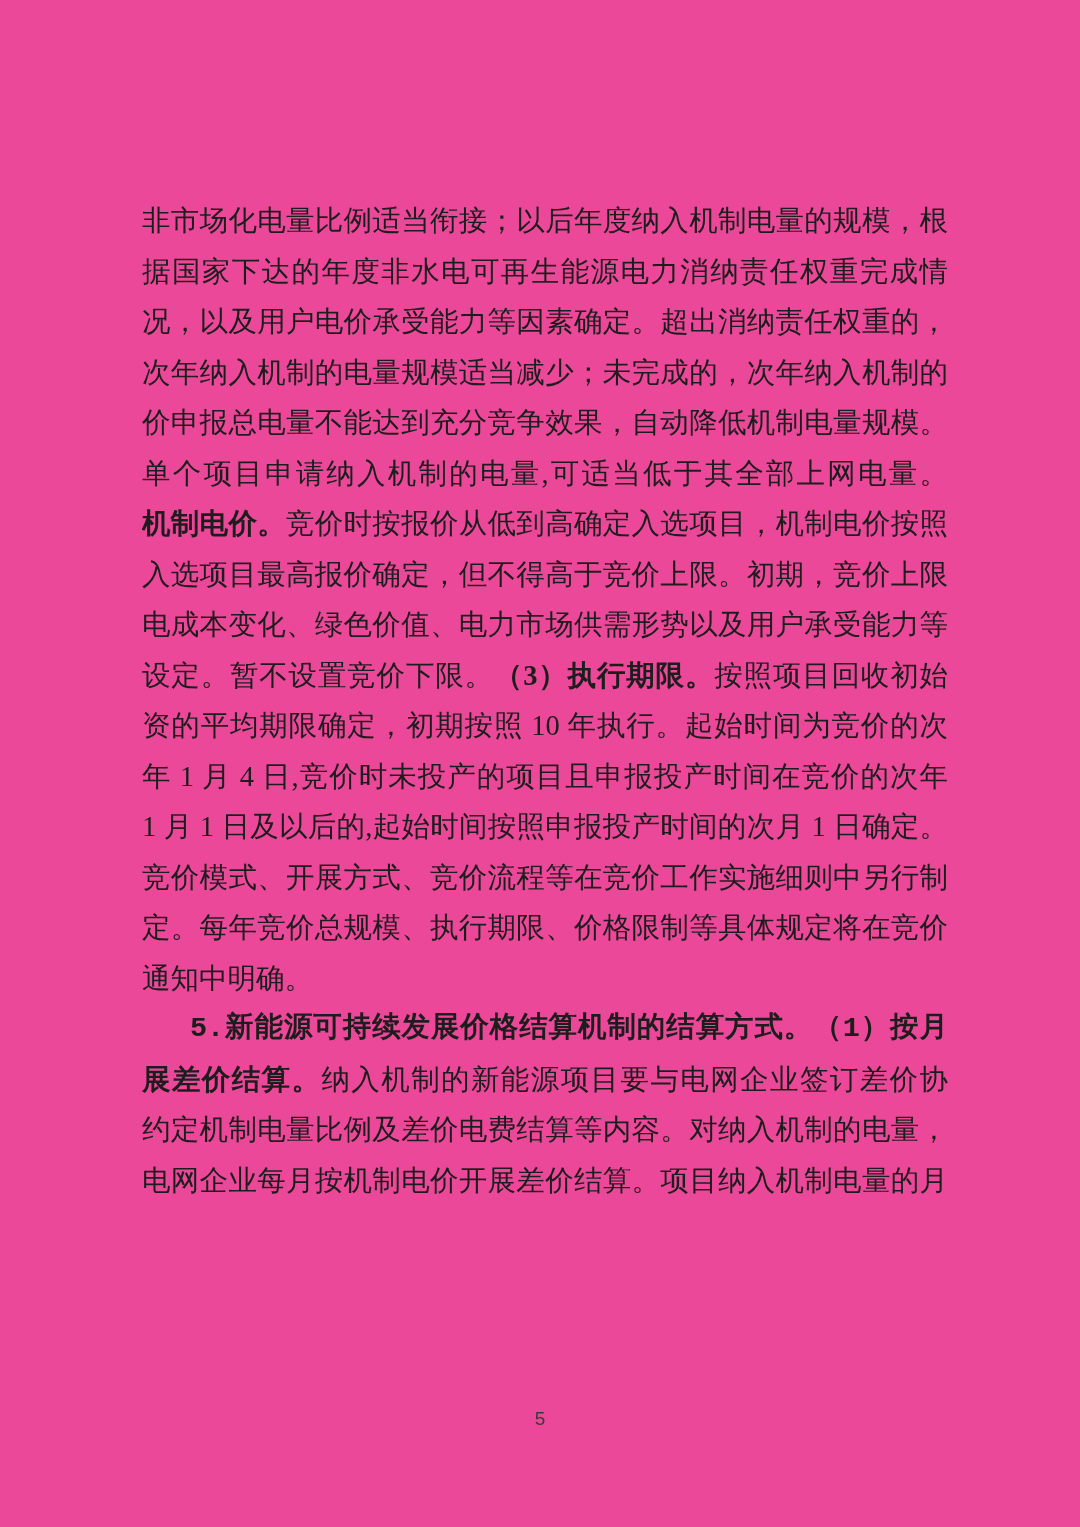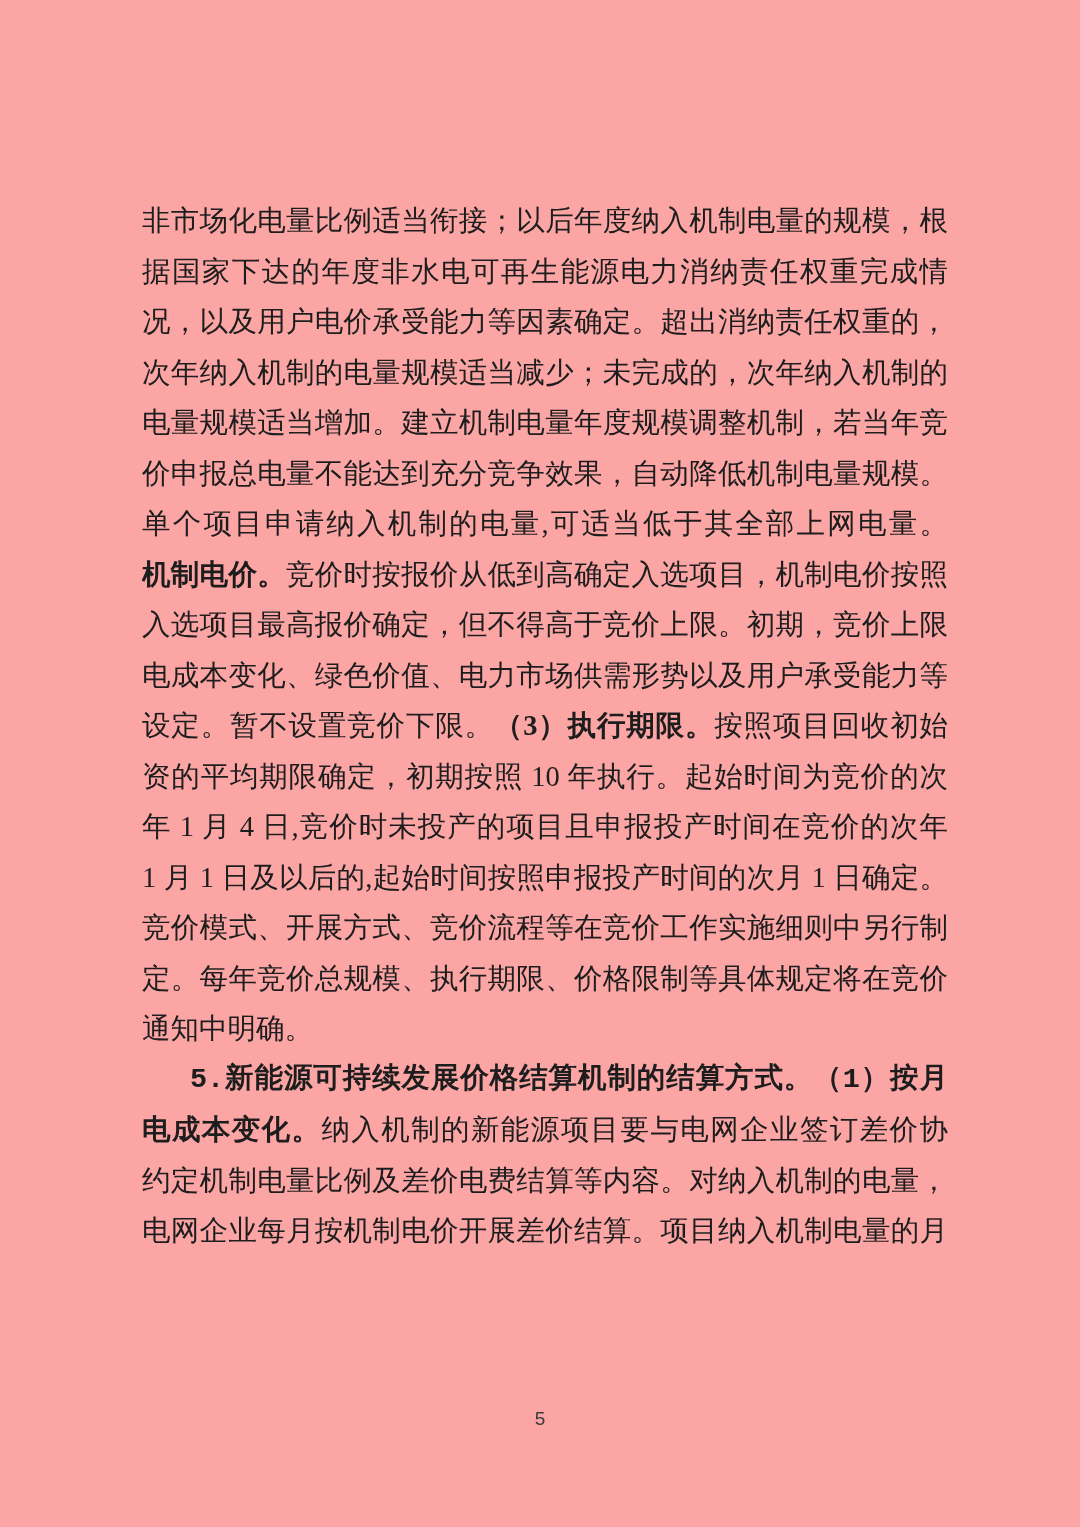--- a/index.html
+++ b/index.html
@@ -4,21 +4,21 @@
 <style>
   html, body {
     margin: 0;
     padding: 0;
     background: #ffffff;
   }
   .page {
     position: relative;
     width: 1080px;
     height: 1527px;
-    background: #fca5a5;
+    background: #ec4899;
     overflow: hidden;
     font-family: "Liberation Serif", "DejaVu Serif", serif;
   }
   .text-block {
     position: absolute;
     left: 142px;
     top: 196px;
     width: 806px;
   }
   .line {
@@ -55,32 +55,31 @@
 </style>
 </head>
 <body>
 
 <div class="page">
   <div class="text-block" id="text-block">
       <div class="line"><span>非市场化电量比例适当衔接；以后年度纳入机制电量的规模，根</span></div>
       <div class="line"><span>据国家下达的年度非水电可再生能源电力消纳责任权重完成情</span></div>
       <div class="line"><span>况，以及用户电价承受能力等因素确定。超出消纳责任权重的，</span></div>
       <div class="line"><span>次年纳入机制的电量规模适当减少；未完成的，次年纳入机制的</span></div>
-      <div class="line"><span>电量规模适当增加。建立机制电量年度规模调整机制，若当年竞</span></div>
       <div class="line"><span>价申报总电量不能达到充分竞争效果，自动降低机制电量规模。</span></div>
       <div class="line"><span>单个项目申请纳入机制的电量,可适当低于其全部上网电量。</span></div>
       <div class="line"><span class="seg-bold">机制电价。</span><span>竞价时按报价从低到高确定入选项目，机制电价按照</span></div>
       <div class="line"><span>入选项目最高报价确定，但不得高于竞价上限。初期，竞价上限</span></div>
       <div class="line"><span>电成本变化、绿色价值、电力市场供需形势以及用户承受能力等</span></div>
       <div class="line"><span>设定。暂不设置竞价下限。</span><span class="seg-bold">（3）执行期限。</span><span>按照项目回收初始投</span></div>
       <div class="line"><span>资的平均期限确定，初期按照 10 年执行。起始时间为竞价的次</span></div>
       <div class="line"><span>年 1 月 4 日,竞价时未投产的项目且申报投产时间在竞价的次年</span></div>
       <div class="line"><span>1 月 1 日及以后的,起始时间按照申报投产时间的次月 1 日确定。</span></div>
       <div class="line"><span>竞价模式、开展方式、竞价流程等在竞价工作实施细则中另行制</span></div>
       <div class="line"><span>定。每年竞价总规模、执行期限、价格限制等具体规定将在竞价</span></div>
       <div class="line lastline"><span>通知中明确。</span></div>
       <div class="line indent"><span class="seg-bold">5.新能源可持续发展价格结算机制的结算方式。（1）按月开</span></div>
-      <div class="line"><span class="seg-bold">电成本变化。</span><span>纳入机制的新能源项目要与电网企业签订差价协议，</span></div>
+      <div class="line"><span class="seg-bold">展差价结算。</span><span>纳入机制的新能源项目要与电网企业签订差价协议，</span></div>
       <div class="line"><span>约定机制电量比例及差价电费结算等内容。对纳入机制的电量，</span></div>
       <div class="line"><span>电网企业每月按机制电价开展差价结算。项目纳入机制电量的月</span></div>
     </div>
   <div class="page-number">5</div>
 </div>
 
 </body></html>

